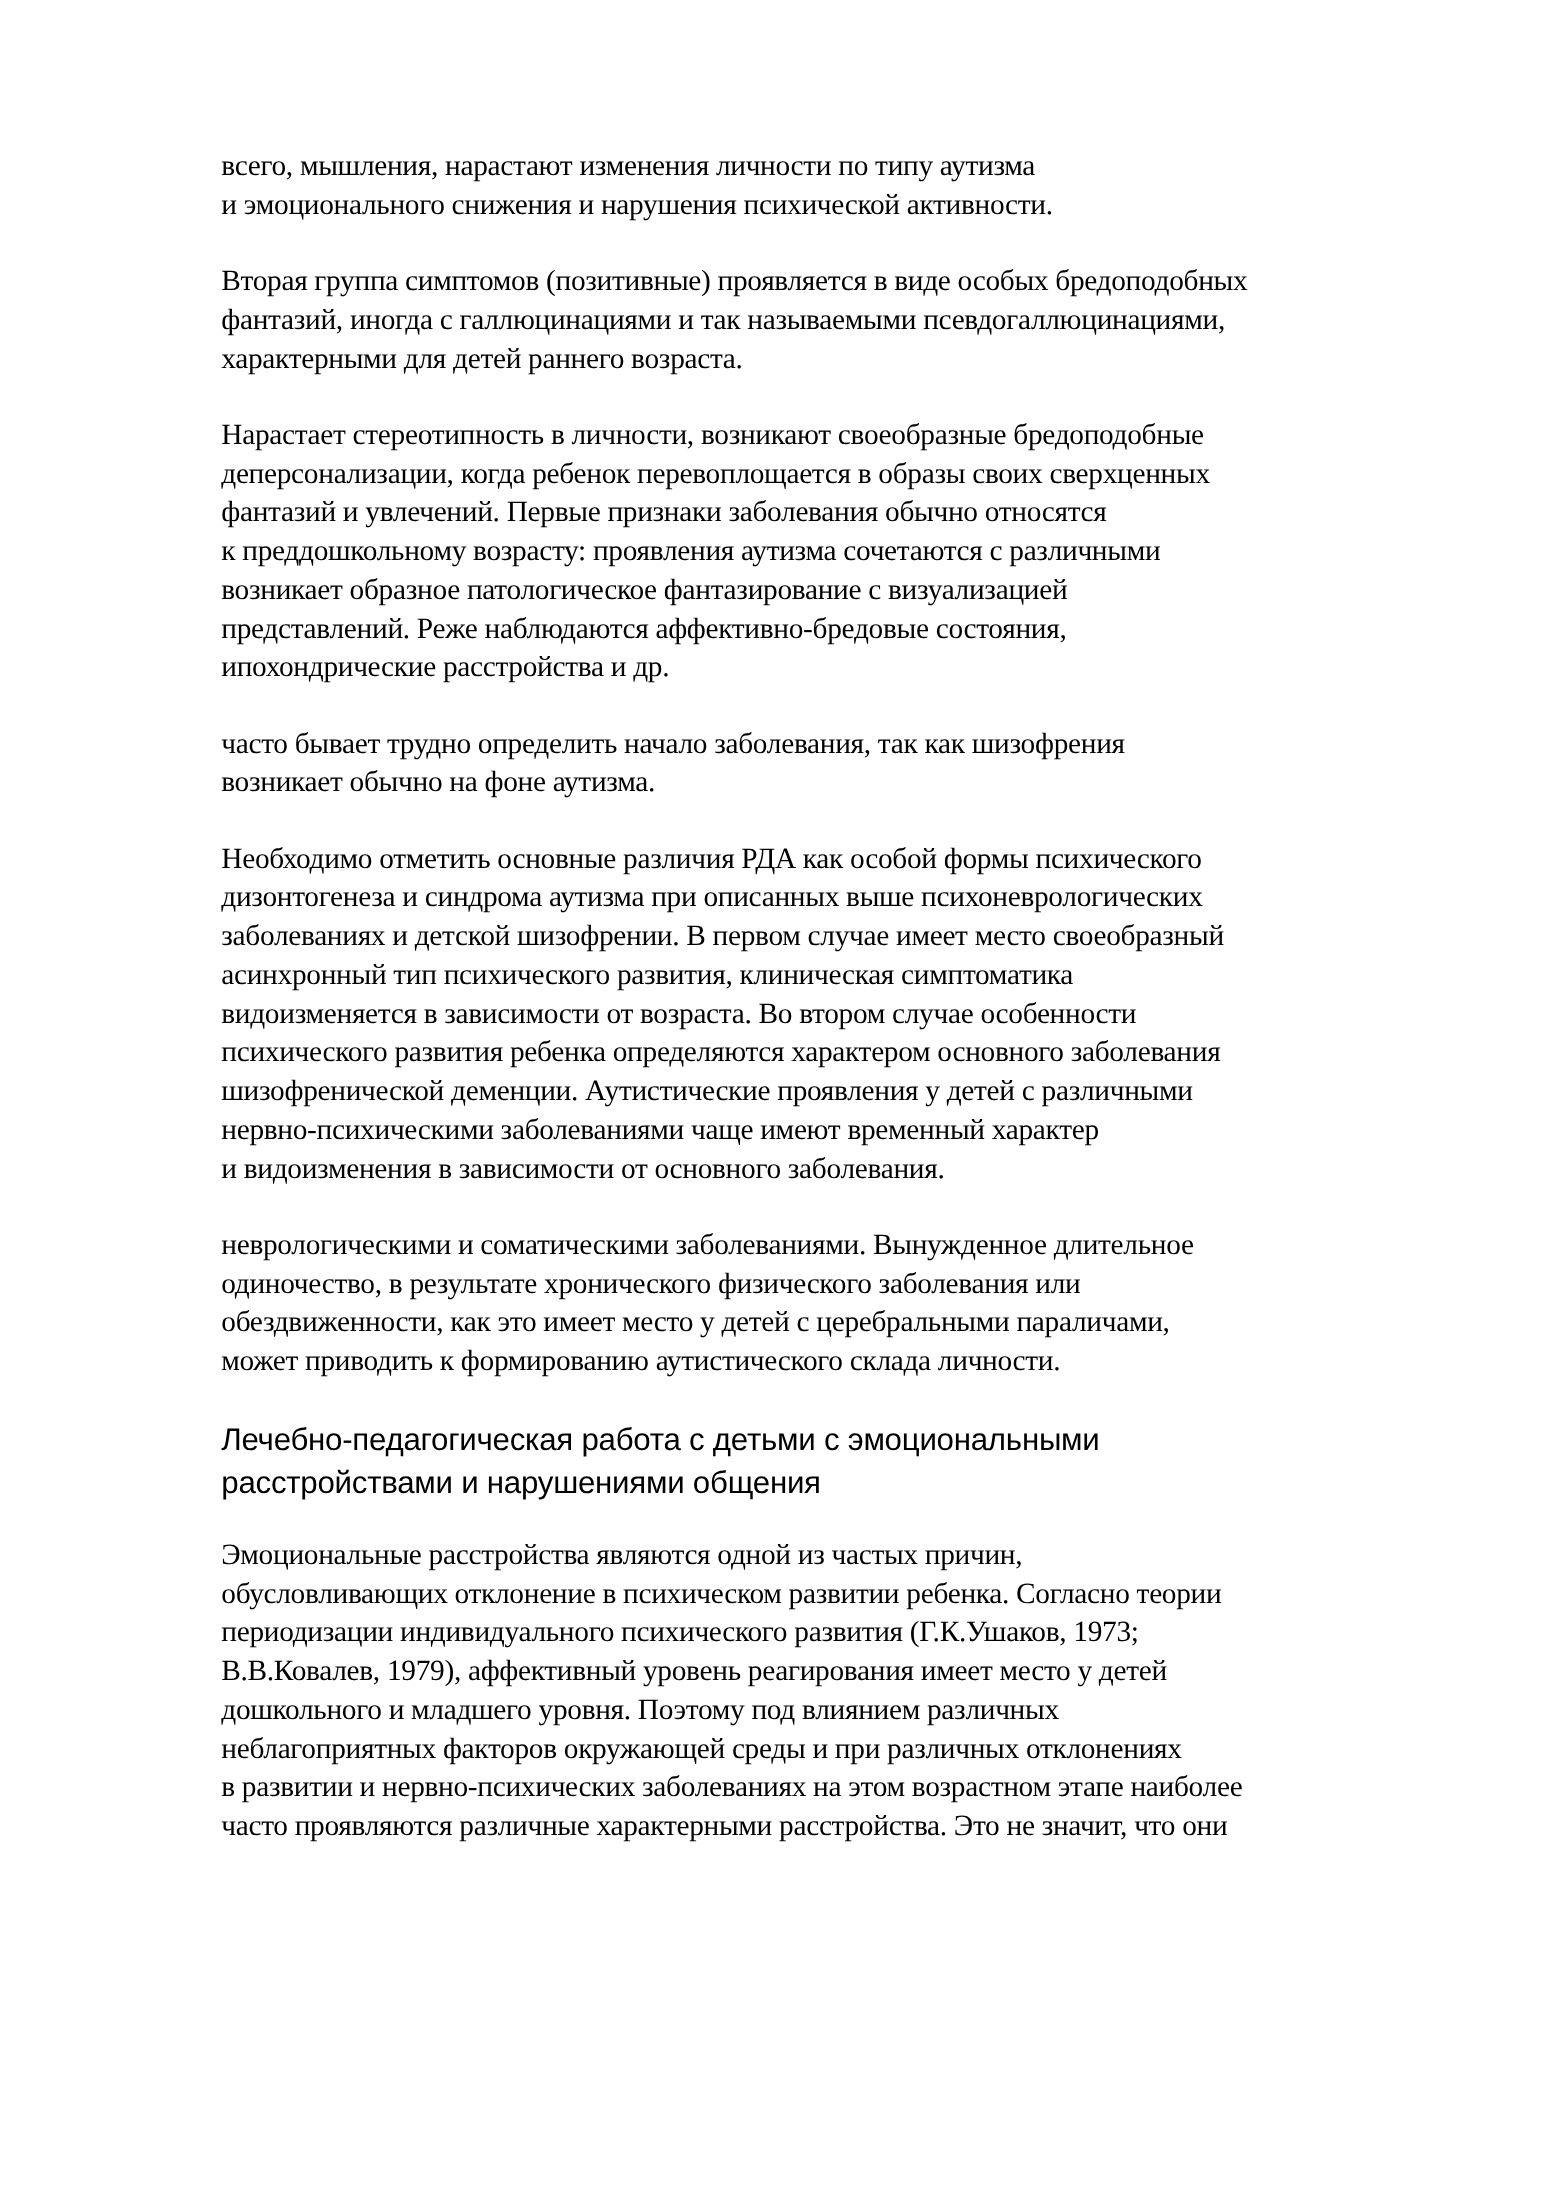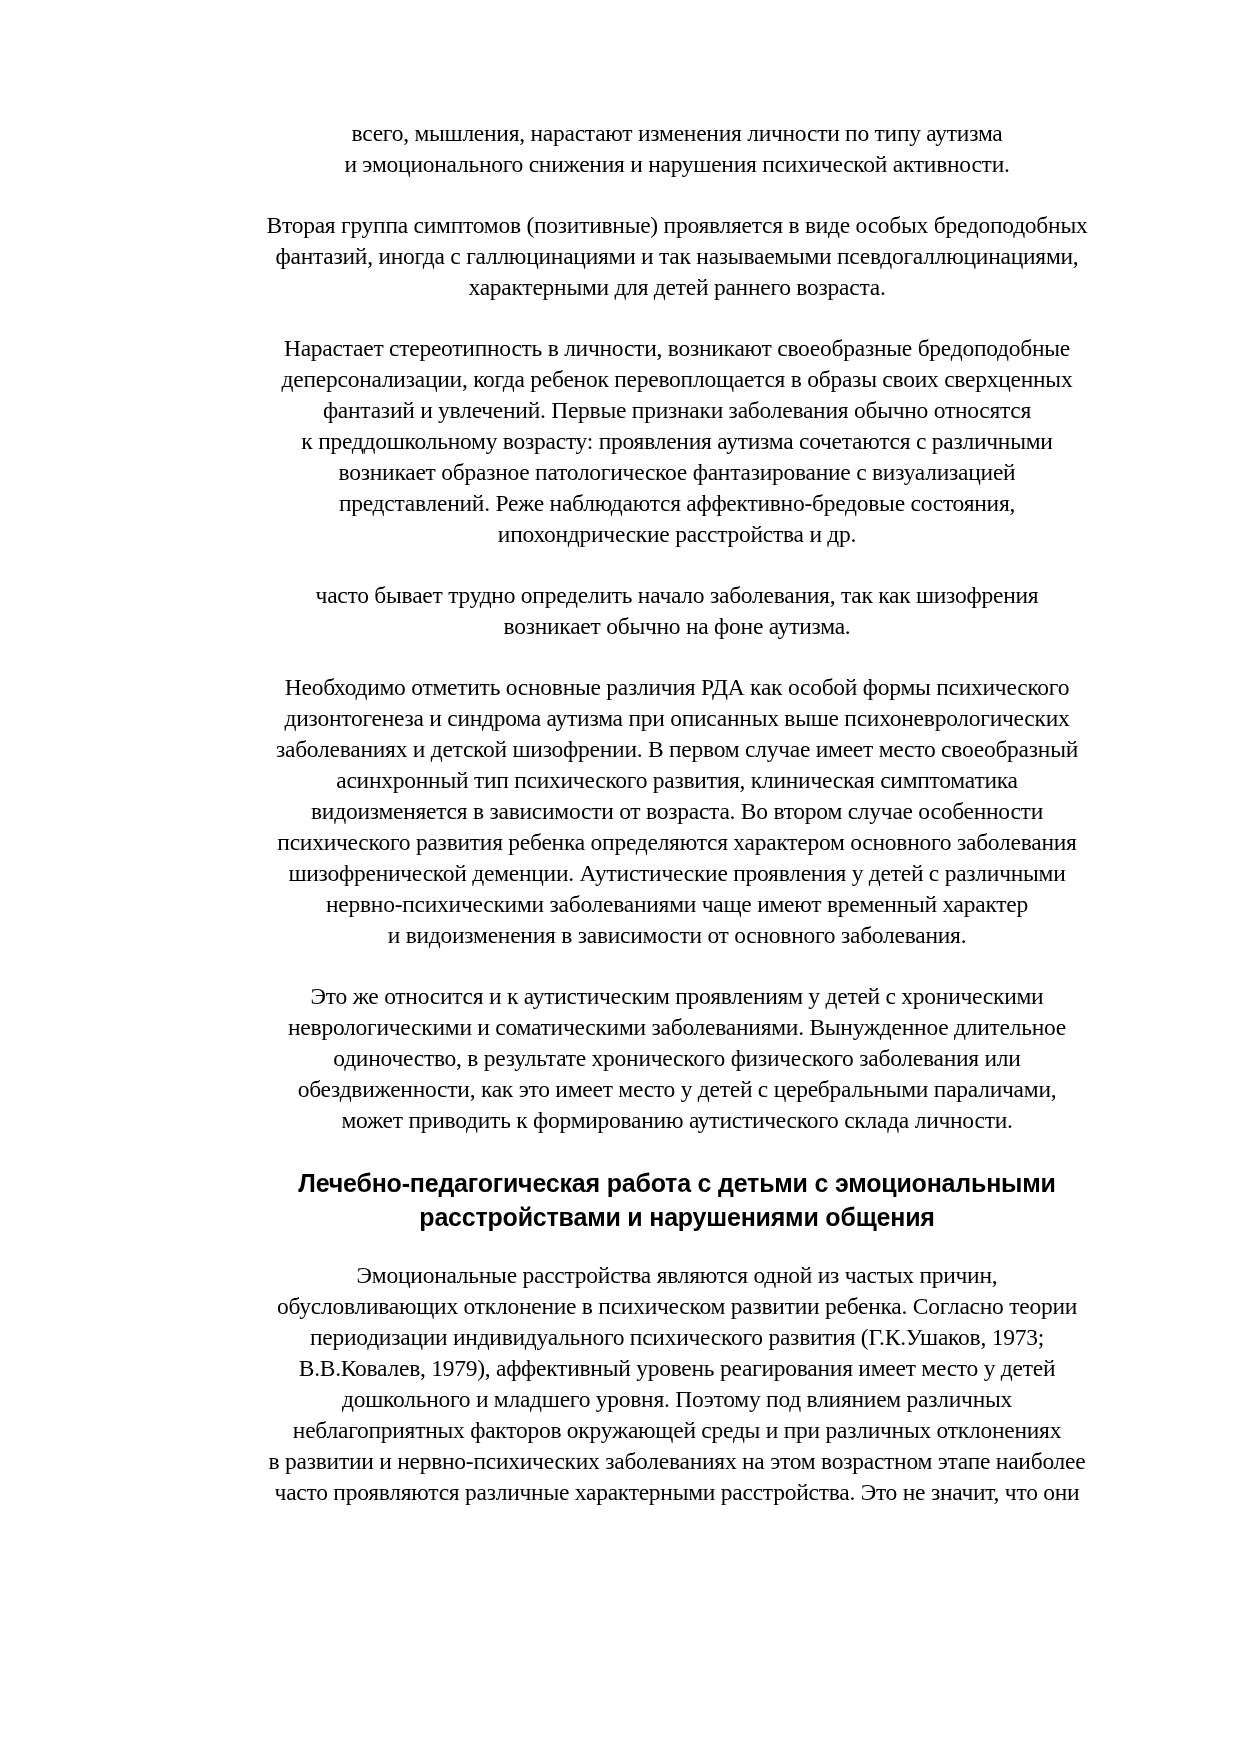--- a/index.html
+++ b/index.html
@@ -24,25 +24,24 @@
       letter-spacing: -0.25px;
     }
     .para {
       margin: 0 0 30px 0;
     }
     .line {
       display: block;
       height: 31px;
       line-height: 31px;
       white-space: nowrap;
-      text-align: center;
     }
     .heading {
       font-family: "Liberation Sans", "DejaVu Sans", sans-serif;
-      font-weight: bold;
+      font-weight: normal;
       font-size: 25px;
       letter-spacing: -0.2px;
       margin: 6px 0 26px 0;
     }
     .heading .line {
       height: 34px;
       line-height: 34px;
     }
   </style>
 </head>
@@ -82,21 +81,20 @@
     <span class="line">заболеваниях и детской шизофрении. В первом случае имеет место своеобразный</span>
     <span class="line">асинхронный тип психического развития, клиническая симптоматика</span>
     <span class="line">видоизменяется в зависимости от возраста. Во втором случае особенности</span>
     <span class="line">психического развития ребенка определяются характером основного заболевания</span>
     <span class="line">шизофренической деменции.  Аутистические проявления у детей с различными</span>
     <span class="line">нервно-психическими заболеваниями чаще имеют временный характер</span>
     <span class="line">и видоизменения в зависимости от основного заболевания.</span>
   </p>
 
   <p class="para">
-    <span class="line">Это же относится и к аутистическим проявлениям у детей с хроническими</span>
     <span class="line">неврологическими и соматическими заболеваниями. Вынужденное длительное</span>
     <span class="line">одиночество, в результате хронического физического заболевания или</span>
     <span class="line">обездвиженности, как это имеет место у детей с церебральными параличами,</span>
     <span class="line">может приводить к формированию аутистического склада личности.</span>
   </p>
 
   <h2 class="heading">
     <span class="line">Лечебно-педагогическая работа с детьми с эмоциональными</span>
     <span class="line">расстройствами и нарушениями общения</span>
   </h2>

